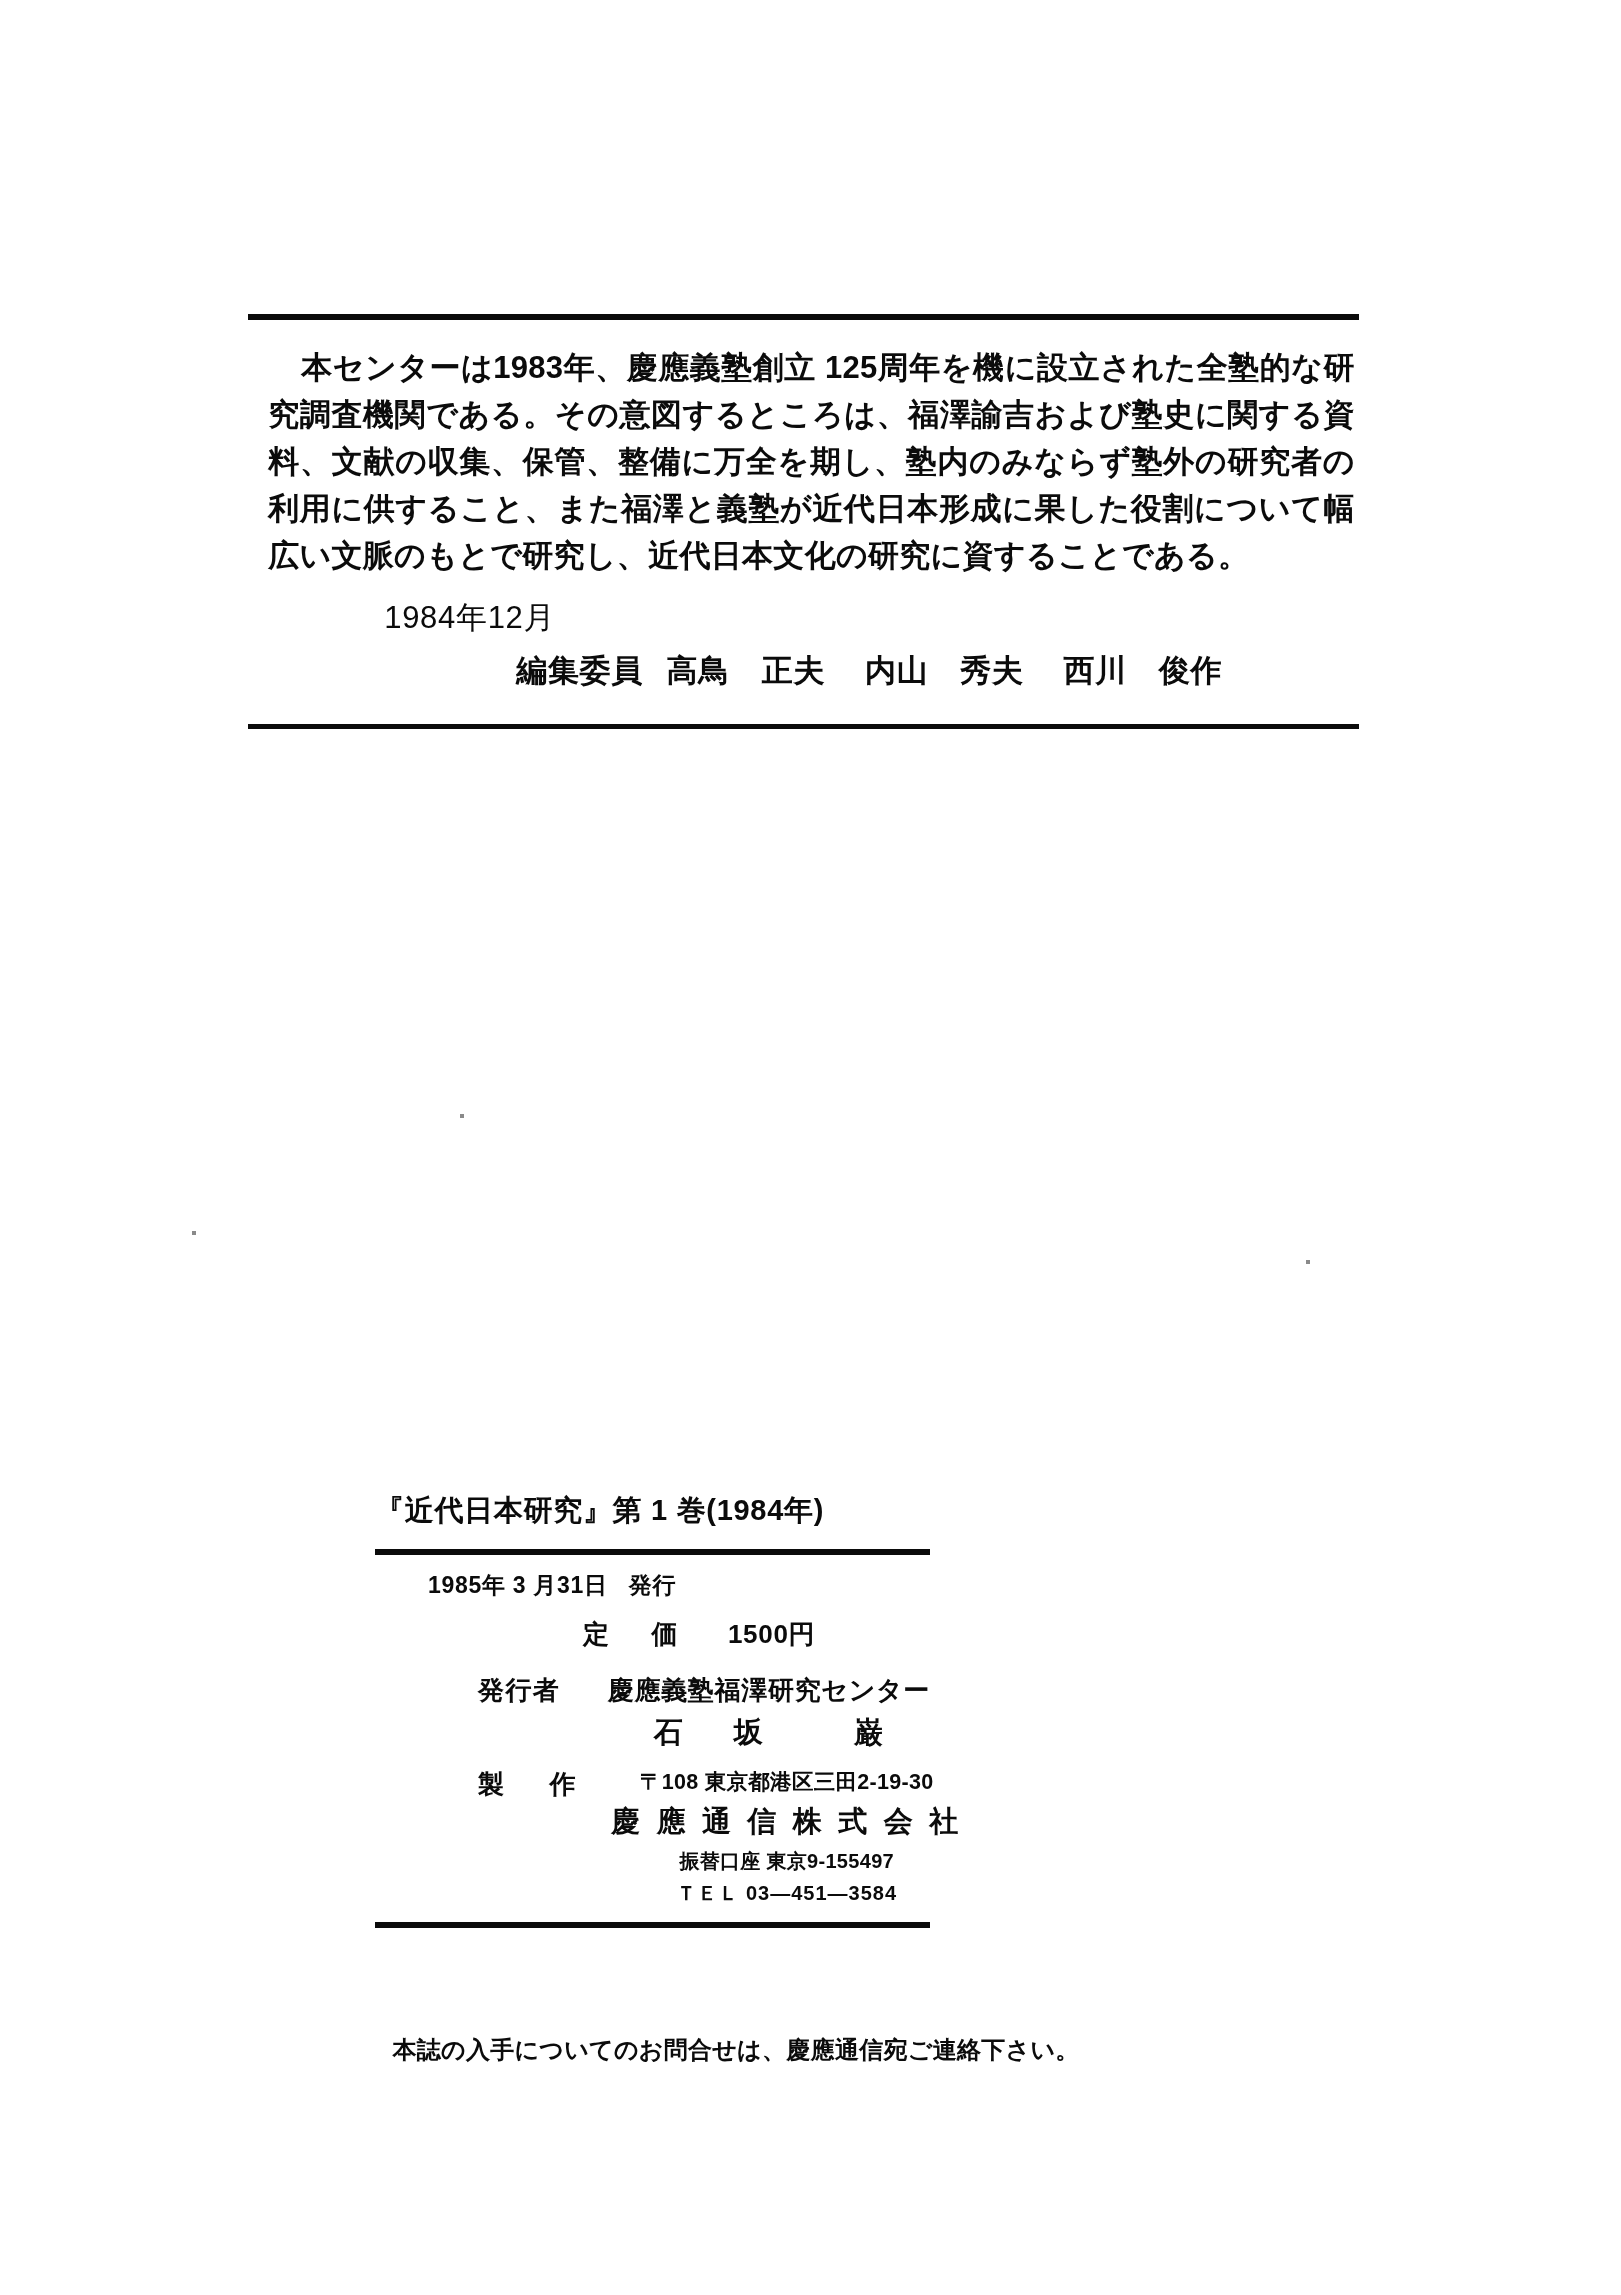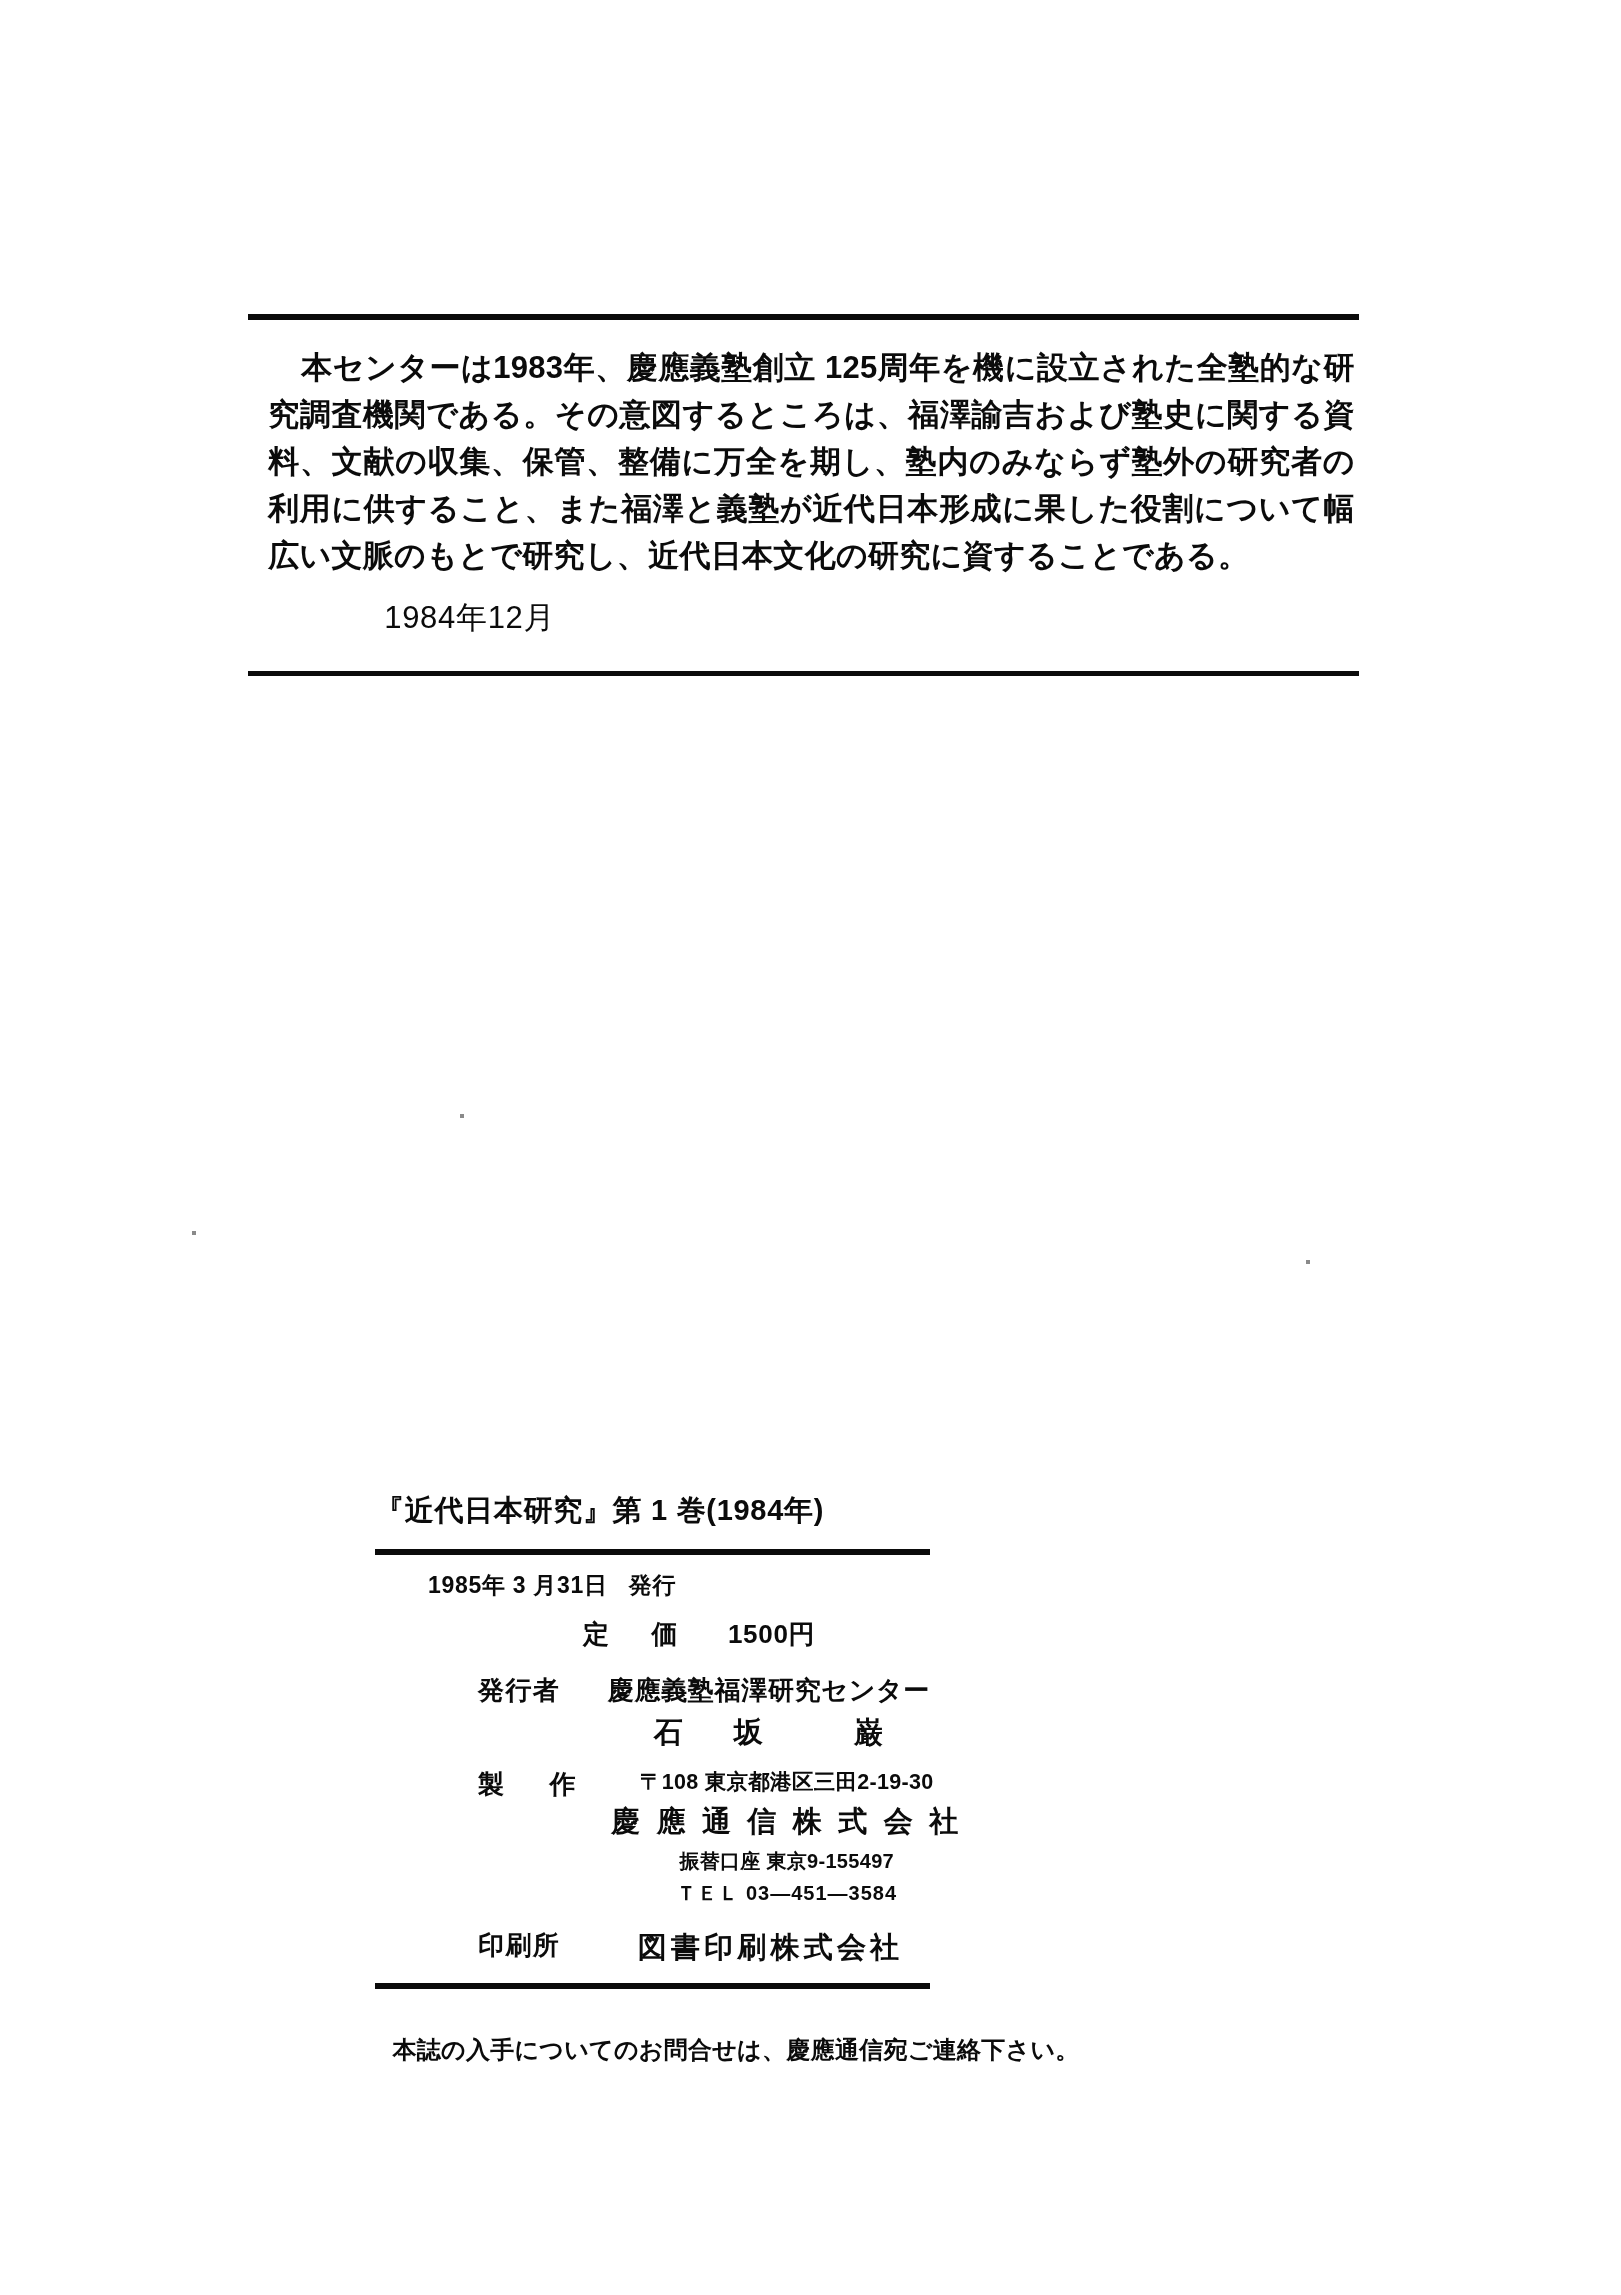--- a/index.html
+++ b/index.html
@@ -223,20 +223,23 @@
   <div class="speck" style="left:1306px; top:1260px;"></div>
 
   <div class="statement-block">
     <div class="rule-thick"></div>
 
     <div class="statement-body">
       <p class="para indent">本センターは1983年、慶應義塾創立 125周年を機に設立された全塾的な研究調査機関である。その意図するところは、福澤諭吉および塾史に関する資料、文献の収集、保管、整備に万全を期し、塾内のみならず塾外の研究者の利用に供すること、また福澤と義塾が近代日本形成に果した役割について幅広い文脈のもとで研究し、近代日本文化の研究に資することである。</p>
 
       <div class="date-line">1984年12月</div>
 
+      <div class="editors-line">
+        <span class="ed-label">編集委員</span><span class="ed-name">高鳥　正夫</span><span class="ed-name">内山　秀夫</span><span class="ed-name">西川　俊作</span>
+      </div>
     </div>
 
     <div class="rule-thin statement-bottom-rule"></div>
   </div>
 
   <div class="colophon">
     <div class="colophon-title">『近代日本研究』第 1 巻(1984年)</div>
 
     <div class="colophon-rule-top"></div>
 
@@ -261,26 +264,20 @@
       <div class="row">
         <div class="label spaced">製　作</div>
         <div class="value">
           <div class="line addr">〒108 東京都港区三田2-19-30</div>
           <div class="line company">慶 應 通 信 株 式 会 社</div>
           <div class="line small">振替口座 東京9-155497</div>
           <div class="line small-wide">ＴＥＬ 03—451—3584</div>
         </div>
       </div>
 
-      <div class="row printer-row">
-        <div class="label">印刷所</div>
-        <div class="value">
-          <div class="line company">図書印刷株式会社</div>
-        </div>
-      </div>
 
     </div>
 
     <div class="colophon-rule-bottom"></div>
   </div>
 
   <div class="footer-note">本誌の入手についてのお問合せは、慶應通信宛ご連絡下さい。</div>
 
 </div>
 

